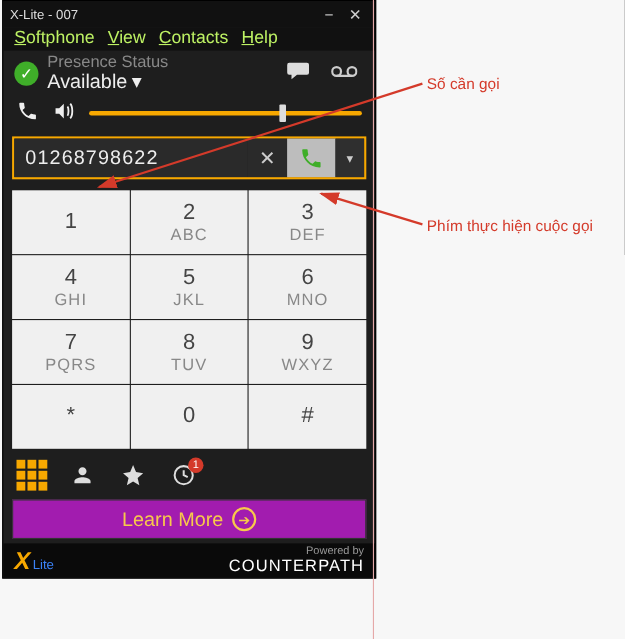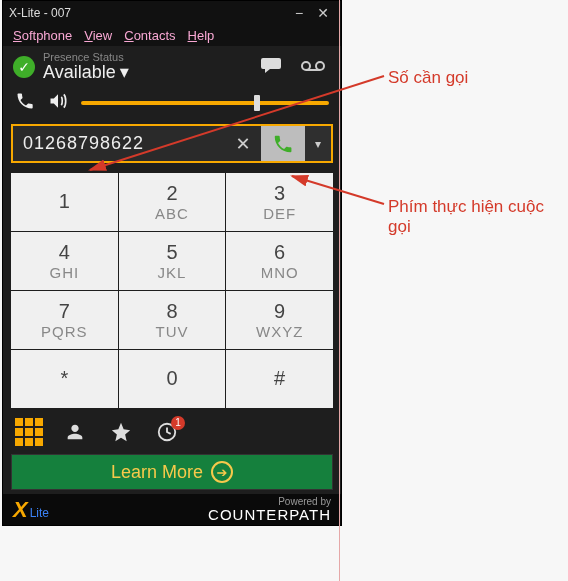--- a/index.html
+++ b/index.html
@@ -42,41 +42,41 @@
     cursor: pointer;
   }
   
   .menubar {
     height: 24px;
     background: #111;
     display: flex;
     align-items: center;
     gap: 12px;
     padding: 0 10px;
-    font-size: 13px;
-    color: #f9a8d4;
+    font-size: 16px;
+    color: #bef264;
   }
   .menubar .menuitem { cursor: pointer; }
   .menubar .ul { text-decoration: underline; }
   
   .presence {
     height: 46px;
     display: flex;
     align-items: center;
     padding: 0 10px;
     gap: 8px;
   }
   .presence .dot {
     width: 22px; height: 22px; border-radius: 50%;
     background: #3fae29;
     display: flex; align-items: center; justify-content: center;
     color: #fff; font-size: 14px;
   }
   .presence .ptext { display: flex; flex-direction: column; line-height: 1.1; }
-  .presence .plabel { font-size: 11px; color: #888; }
+  .presence .plabel { font-size: 15px; color: #888; }
   .presence .pstatus { font-size: 18px; color: #eee; display:flex; align-items:center; gap:4px;}
   .presence .spacer { flex: 1; }
   .presence .msgicon, .presence .vmicon { color: #ccc; cursor: pointer; padding: 0 6px; font-size: 16px; }
   
   .volrow {
     height: 34px;
     display: flex;
     align-items: center;
     padding: 0 12px;
     gap: 12px;
@@ -187,21 +187,21 @@
   .badge {
     position: absolute; top: 2px; right: 2px;
     background: #d43a2a; color: #fff;
     font-size: 10px; width: 14px; height: 14px;
     border-radius: 50%; display:flex;align-items:center;justify-content:center;
   }
   
   .learnmore {
     margin: 4px 8px;
     height: 40px;
-    background: #15803d;
+    background: #a21caf;
     border: 1px solid #333;
     display: flex; align-items: center; justify-content: center;
     gap: 8px;
     color: #f7c94b;
     font-size: 18px;
     cursor: pointer;
   }
   .learnmore .arrowcircle {
     width: 22px; height: 22px; border: 2px solid #f7c94b; border-radius: 50%;
     display:flex;align-items:center;justify-content:center;font-size:13px;
@@ -219,21 +219,21 @@
   .xlogo { display:flex; align-items:baseline; gap:2px; }
   .xlogo .x { color: #f7a800; font-size: 22px; font-weight: bold; font-style: italic; }
   .xlogo .lite { color: #3b82f6; font-size: 12px; }
   .cplogo { text-align: right; line-height: 1; }
   .cplogo .pb { font-size: 10px; color:#999; }
   .cplogo .cp { font-size: 15px; color:#fff; letter-spacing:1px; font-weight:normal;}
   
   .annotation {
     position: absolute;
     color: #d43a2a;
-    font-size: 17px;
+    font-size: 14px;
     font-family: Arial, sans-serif;
   }
   .anno1 { left: 388px; top: 68px; }
   .anno2 { left: 388px; top: 197px; }
   svg.arrow { position: absolute; overflow: visible; pointer-events: none; }
   .divline {
     position:absolute; left:339px; top:0; width:1px; height:581px; background:#e5a8a8;
   }
 </style>
 </head>

